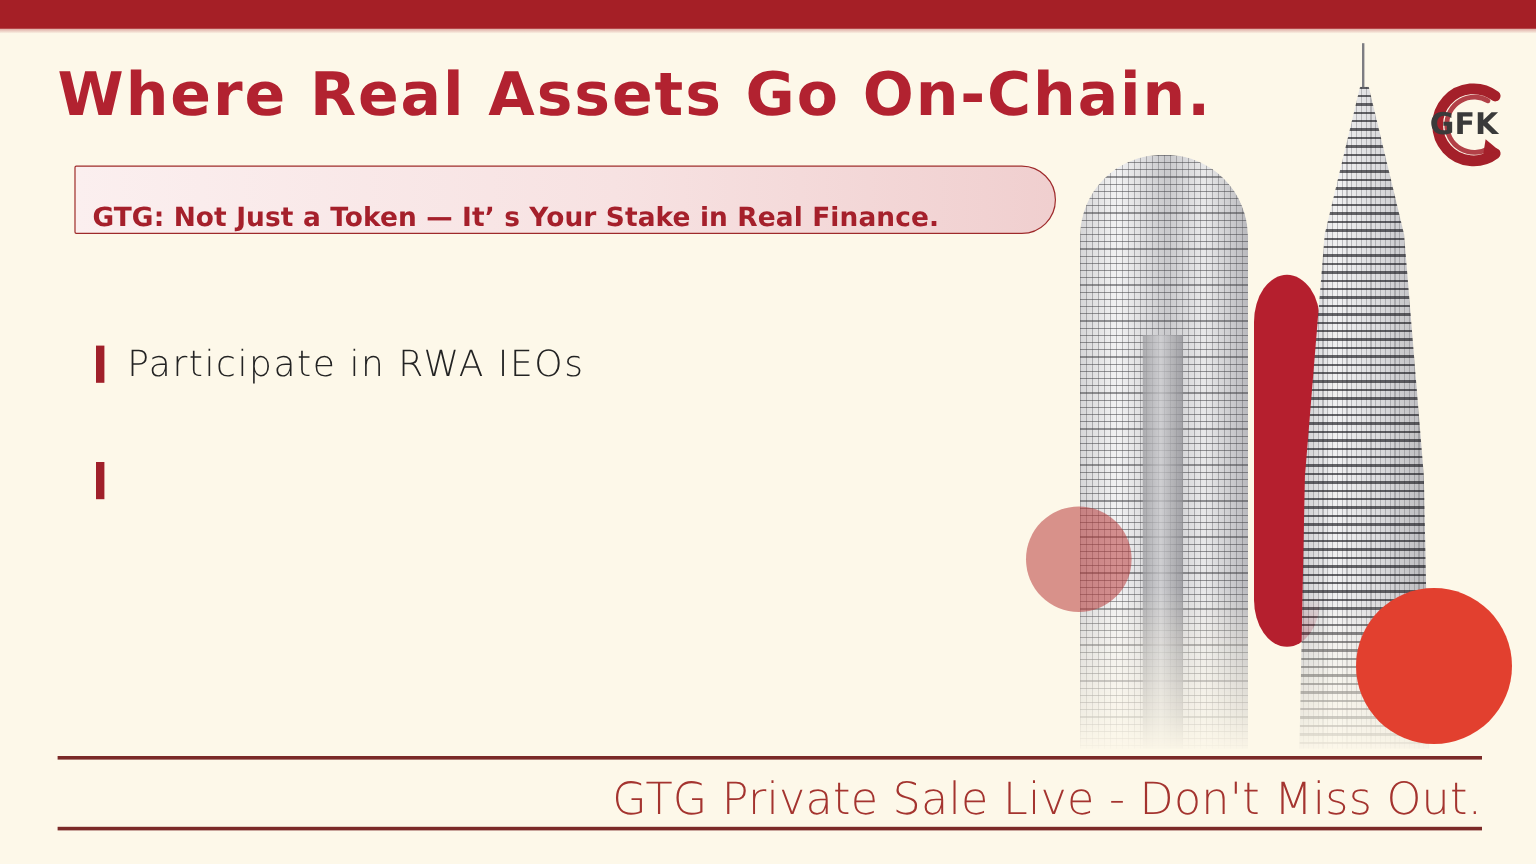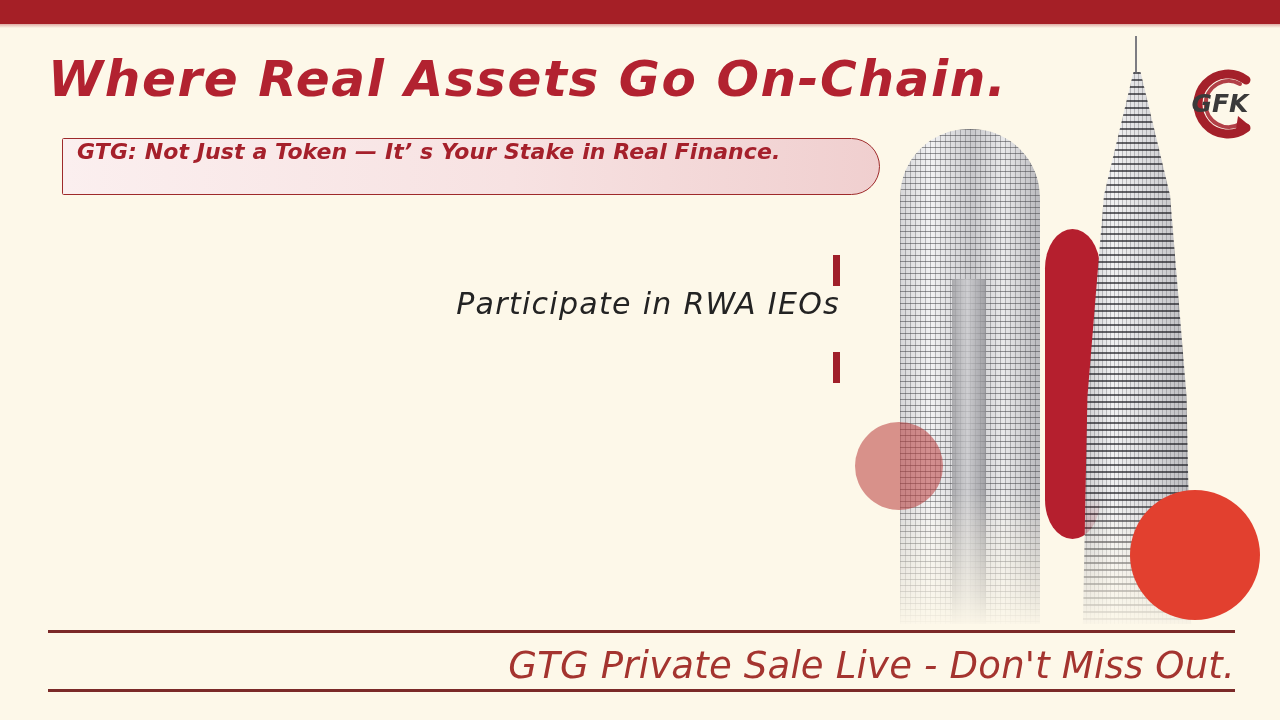--- a/index.html
+++ b/index.html
@@ -2,21 +2,21 @@
 <html><head>
 <meta charset="utf-8">
 <style>
   html,body{margin:0;padding:0;}
   body{
     width:1280px;height:720px;overflow:hidden;
     background:#FDF8E9;
     font-family:"DejaVu Sans", sans-serif;
     position:relative;
   }
-  #slide{position:absolute;inset:0;background:#FDF8E9;overflow:hidden;font-style:italic;}
+  #slide{position:absolute;inset:0;background:#FDF8E9;overflow:hidden;}
 
   
   .topbar{
     position:absolute;left:0;top:0;width:1280px;height:24px;
     background:#A51F26;
   }
   .topbar-shadow{
     position:absolute;left:0;top:24px;width:1280px;height:4px;
     background:linear-gradient(to bottom,rgba(165,31,38,.35),rgba(165,31,38,0));
   }
@@ -91,32 +91,32 @@
     font-family:"DejaVu Sans", sans-serif;
   }
 
   
   .banner{
     position:absolute;left:62px;top:138px;width:818px;height:57px;
     box-sizing:border-box;
     border:1.5px solid #9E2A2B;
     border-radius:2px 36px 36px 2px;
     background:linear-gradient(to right,#FBEFEF 0%,#F7E2E2 55%,#F0CFCF 100%);
-    display:flex;align-items:flex-start;
+    display:flex;align-items:flex-end;
   }
   .banner-text{
     padding-left:14px;
     font-size:22px;font-weight:bold;color:#A5202B;
     letter-spacing:.1px;white-space:nowrap;
     font-family:"DejaVu Sans", sans-serif;
   }
 
   
   .bullets{position:absolute;left:80px;top:255px;width:760px;}
-  .bullet{display:flex;align-items:flex-end;height:97px;flex-direction:column;}
+  .bullet{display:flex;align-items:center;height:97px;}
   .bullet-mark{
     width:7px;height:31px;background:#A0202A;flex:0 0 auto;
   }
   .bullet-text{
     margin-left:19px;
     font-size:30px;font-weight:300;color:#232323;
     letter-spacing:1.3px;white-space:nowrap;
     font-family:"DejaVu Sans", sans-serif;
   }
 

